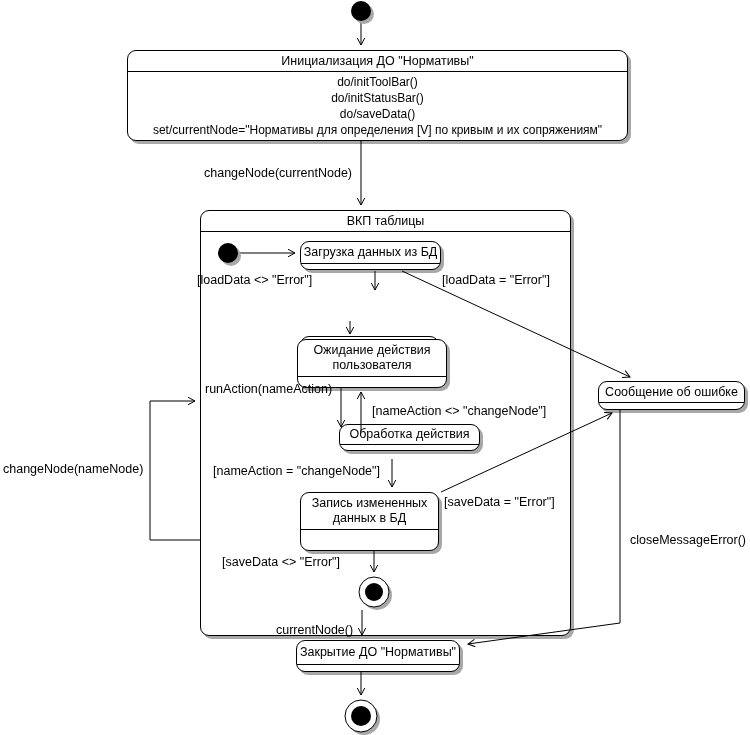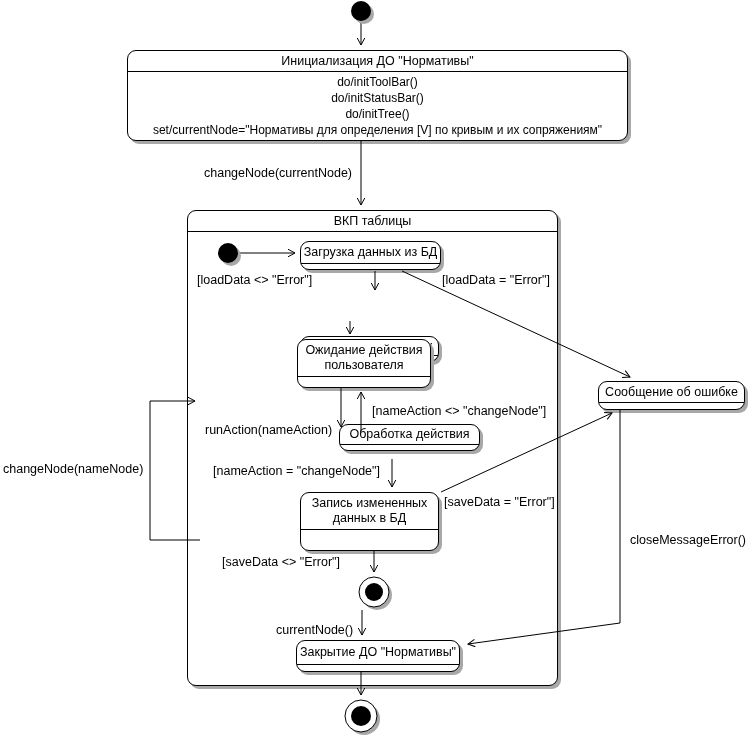--- a/index.html
+++ b/index.html
@@ -31,46 +31,46 @@
   .tlabel{
     position:absolute;font-size:12.5px;white-space:nowrap;text-align:center;
   }
   svg.wires{position:absolute;left:0;top:0;pointer-events:none;}
 </style>
 </head>
 <body>
 
 <div id="canvas">
 
-  <div class="state composite" style="left:187px;top:210px;width:371px;height:476px;">
+  <div class="state composite" style="left:200px;top:210px;width:371px;height:426px;">
     <div class="name nowrap" style="flex:none;height:20px;">ВКП таблицы</div>
     <div class="cmp"></div>
   </div>
 
   <div class="state" style="left:127px;top:50px;width:501px;height:91px;">
     <div class="name nowrap" style="flex:none;height:20px;">Инициализация ДО "Нормативы"</div>
     <div class="acts">
       <div class="al">do/initToolBar()</div>
       <div class="al">do/initStatusBar()</div>
-      <div class="al">do/initTree()</div>
+      <div class="al">do/saveData()</div>
       <div class="al">set/currentNode="Нормативы для определения [V] по кривым и их сопряжениям"</div>
     </div>
   </div>
 
   <div class="state" style="left:300px;top:241px;width:141px;height:29px;">
     <div class="name nowrap">Загрузка данных из БД</div>
     <div class="cmp" style="height:5px;"></div>
   </div>
 
   <div class="state" style="left:300px;top:295px;width:139px;height:26px;margin-top:41px;">
     <div class="name nowrap">Отображение данных</div>
     <div class="cmp" style="height:5px;"></div>
   </div>
 
-  <div class="state" style="left:297px;top:339px;width:134px;height:49px;">
+  <div class="state" style="left:297px;top:339px;width:150px;height:49px;">
     <div class="name">Ожидание действия пользователя</div>
     <div class="cmp" style="height:10px;"></div>
   </div>
 
   <div class="state" style="left:300px;top:424px;width:141px;height:27px;margin-left:39px;">
     <div class="name nowrap">Обработка действия</div>
     <div class="cmp" style="height:5px;"></div>
   </div>
 
   <div class="state" style="left:300px;top:492px;width:139px;height:59px;">
@@ -84,21 +84,21 @@
   </div>
 
   <div class="state" style="left:296px;top:640px;width:164px;height:32px;">
     <div class="name nowrap">Закрытие ДО "Нормативы"</div>
     <div class="cmp" style="height:6px;"></div>
   </div>
 
   <div class="tlabel" style="left:204px;top:166px;">changeNode(currentNode)</div>
   <div class="tlabel" style="left:197px;top:273px;">[loadData &lt;&gt; "Error"]</div>
   <div class="tlabel" style="left:442px;top:273px;">[loadData = "Error"]</div>
-  <div class="tlabel" style="left:205px;top:423px;">runAction(nameAction)</div>
+  <div class="tlabel" style="left:205px;top:382px;">runAction(nameAction)</div>
   <div class="tlabel" style="left:372px;top:404px;">[nameAction &lt;&gt; "changeNode"]</div>
   <div class="tlabel" style="left:213px;top:464px;">[nameAction = "changeNode"]</div>
   <div class="tlabel" style="left:444px;top:495px;">[saveData = "Error"]</div>
   <div class="tlabel" style="left:222px;top:555px;">[saveData &lt;&gt; "Error"]</div>
   <div class="tlabel" style="left:276px;top:623px;">currentNode()</div>
   <div class="tlabel" style="left:3px;top:462px;">changeNode(nameNode)</div>
   <div class="tlabel" style="left:630px;top:533px;">closeMessageError()</div>
 
   <svg class="wires" width="750" height="735" viewBox="0 0 750 735">
     <defs>

